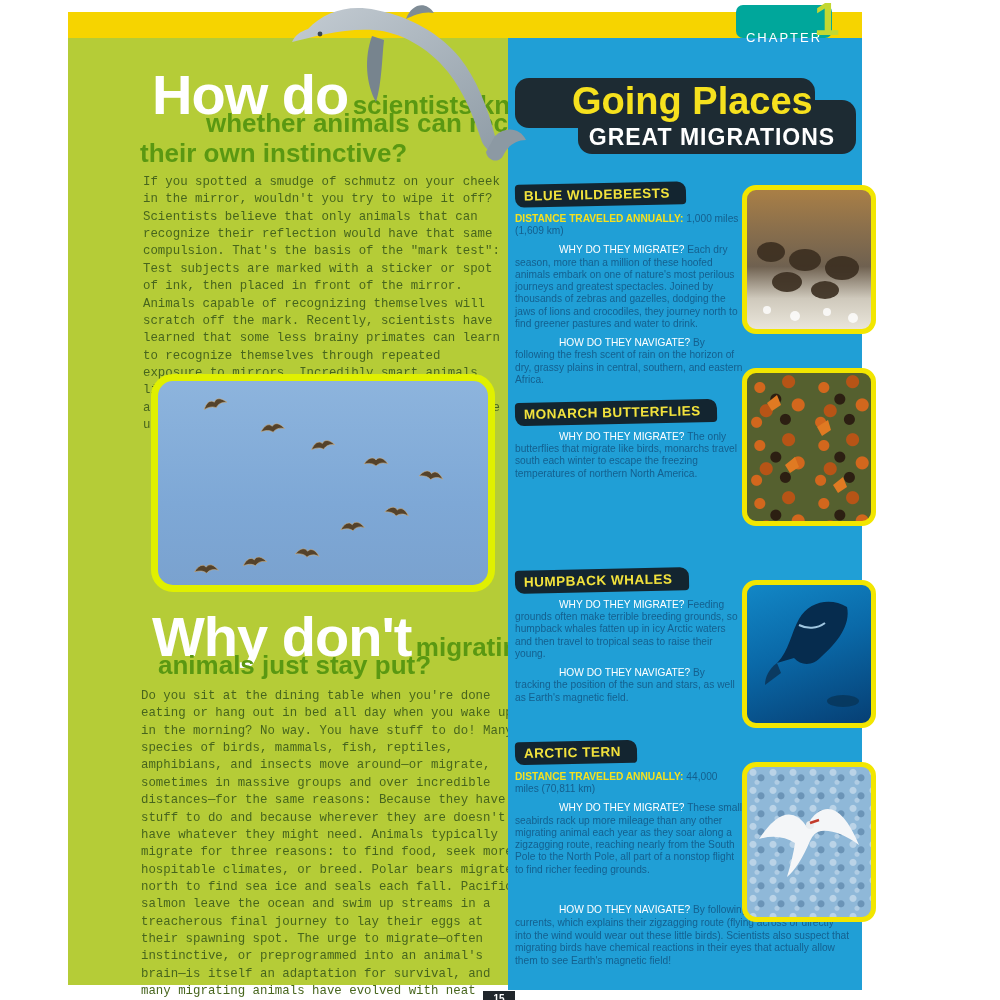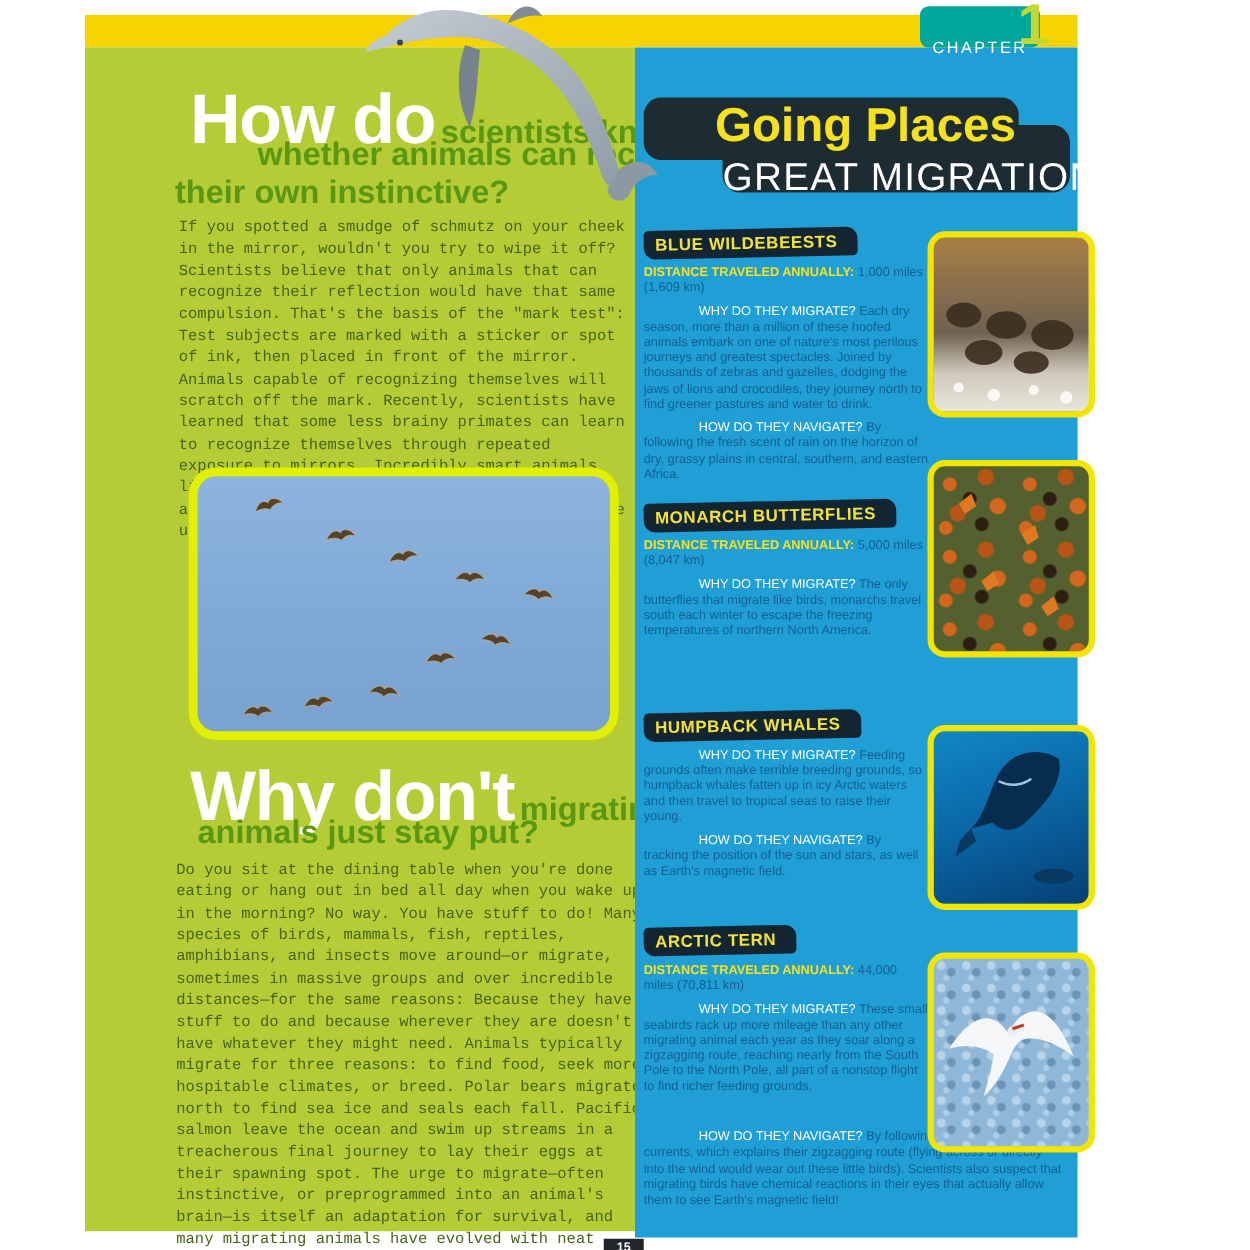--- a/index.html
+++ b/index.html
@@ -34,21 +34,21 @@
   .p1 { left:75px; top:136px; width:358px; }
   .p2 { left:73px; top:650px; width:372px; }
 
   
   .birds-photo { position:absolute; left:83px; top:336px; width:344px; height:218px; border:7px solid #e0f000; border-radius:22px; background:linear-gradient(180deg,#8db4dd 0%, #7ea8d6 60%, #7aa2cf 100%); overflow:hidden; }
 
   
   .gp-shape-a { position:absolute; left:7px; top:40px; width:300px; height:50px; background:#1d2b33; border-radius:14px 14px 0 14px; }
   .gp-shape-b { position:absolute; left:70px; top:62px; width:278px; height:54px; background:#1d2b33; border-radius:0 14px 14px 14px; }
   .gp-title { position:absolute; left:40px; top:42px; font-size:38px; font-weight:bold; color:#f6e11e; letter-spacing:0px; z-index:2; white-space:nowrap;margin-left:24px; }
-  .gp-sub { position:absolute; left:70px; top:86px; width:268px; text-align:center; font-size:31px; font-weight:normal; color:#ffffff; letter-spacing:1px; z-index:2; white-space:nowrap; }
+  .gp-sub { position:absolute; left:70px; top:86px; width:268px; text-align:center; font-size:23px; font-weight:bold; color:#ffffff; letter-spacing:1px; z-index:2; white-space:nowrap; }
 
   
   .sec { position:absolute; left:7px; width:228px; }
   .sec-1 { top:145px; } .sec-2 { top:363px; } .sec-3 { top:531px; } .sec-4 { top:703px; }
   .sec-bar { display:inline-block; background:#132530; color:#f2e23c; font-weight:bold; font-size:13.5px; letter-spacing:0.5px; padding:4px 16px 4px 9px; border-radius:4px 9px 4px 9px; transform:rotate(-1.2deg); margin-bottom:7px; white-space:nowrap; }
   .sec p { font-size:10.2px; line-height:1.2; margin:0 0 7px 0; color:#14608f; }
   .lbl-y { color:#f6e11e; font-weight:bold; }
   .lbl-w { color:#ffffff; font-weight:normal;margin-left:44px; }
   .how-wide { position:absolute; left:7px; top:866px; width:336px; font-size:10.2px; line-height:1.25; color:#14608f; }
 
@@ -142,21 +142,20 @@
 
     <div class="sec sec-1">
       <div class="sec-bar">BLUE WILDEBEESTS</div>
       <p><span class="lbl-y">DISTANCE TRAVELED ANNUALLY:</span><span> 1,000 miles (1,609 km)</span></p>
       <p><span class="lbl-w">WHY DO THEY MIGRATE?</span><span> Each dry season, more than a million of these hoofed animals embark on one of nature's most perilous journeys and greatest spectacles. Joined by thousands of zebras and gazelles, dodging the jaws of lions and crocodiles, they journey north to find greener pastures and water to drink.</span></p>
       <p><span class="lbl-w">HOW DO THEY NAVIGATE?</span><span> By following the fresh scent of rain on the horizon of dry, grassy plains in central, southern, and eastern Africa.</span></p>
     </div>
 
     <div class="sec sec-2">
       <div class="sec-bar">MONARCH BUTTERFLIES</div>
-      <p><span class="lbl-y">DISTANCE TRAVELED ANNUALLY:</span><span> 5,000 miles (8,047 km)</span></p>
       <p><span class="lbl-w">WHY DO THEY MIGRATE?</span><span> The only butterflies that migrate like birds, monarchs travel south each winter to escape the freezing temperatures of northern North America.</span></p>
     </div>
 
     <div class="sec sec-3">
       <div class="sec-bar">HUMPBACK WHALES</div>
       <p><span class="lbl-w">WHY DO THEY MIGRATE?</span><span> Feeding grounds often make terrible breeding grounds, so humpback whales fatten up in icy Arctic waters and then travel to tropical seas to raise their young.</span></p>
       <p><span class="lbl-w">HOW DO THEY NAVIGATE?</span><span> By tracking the position of the sun and stars, as well as Earth's magnetic field.</span></p>
     </div>
 
     <div class="sec sec-4">

